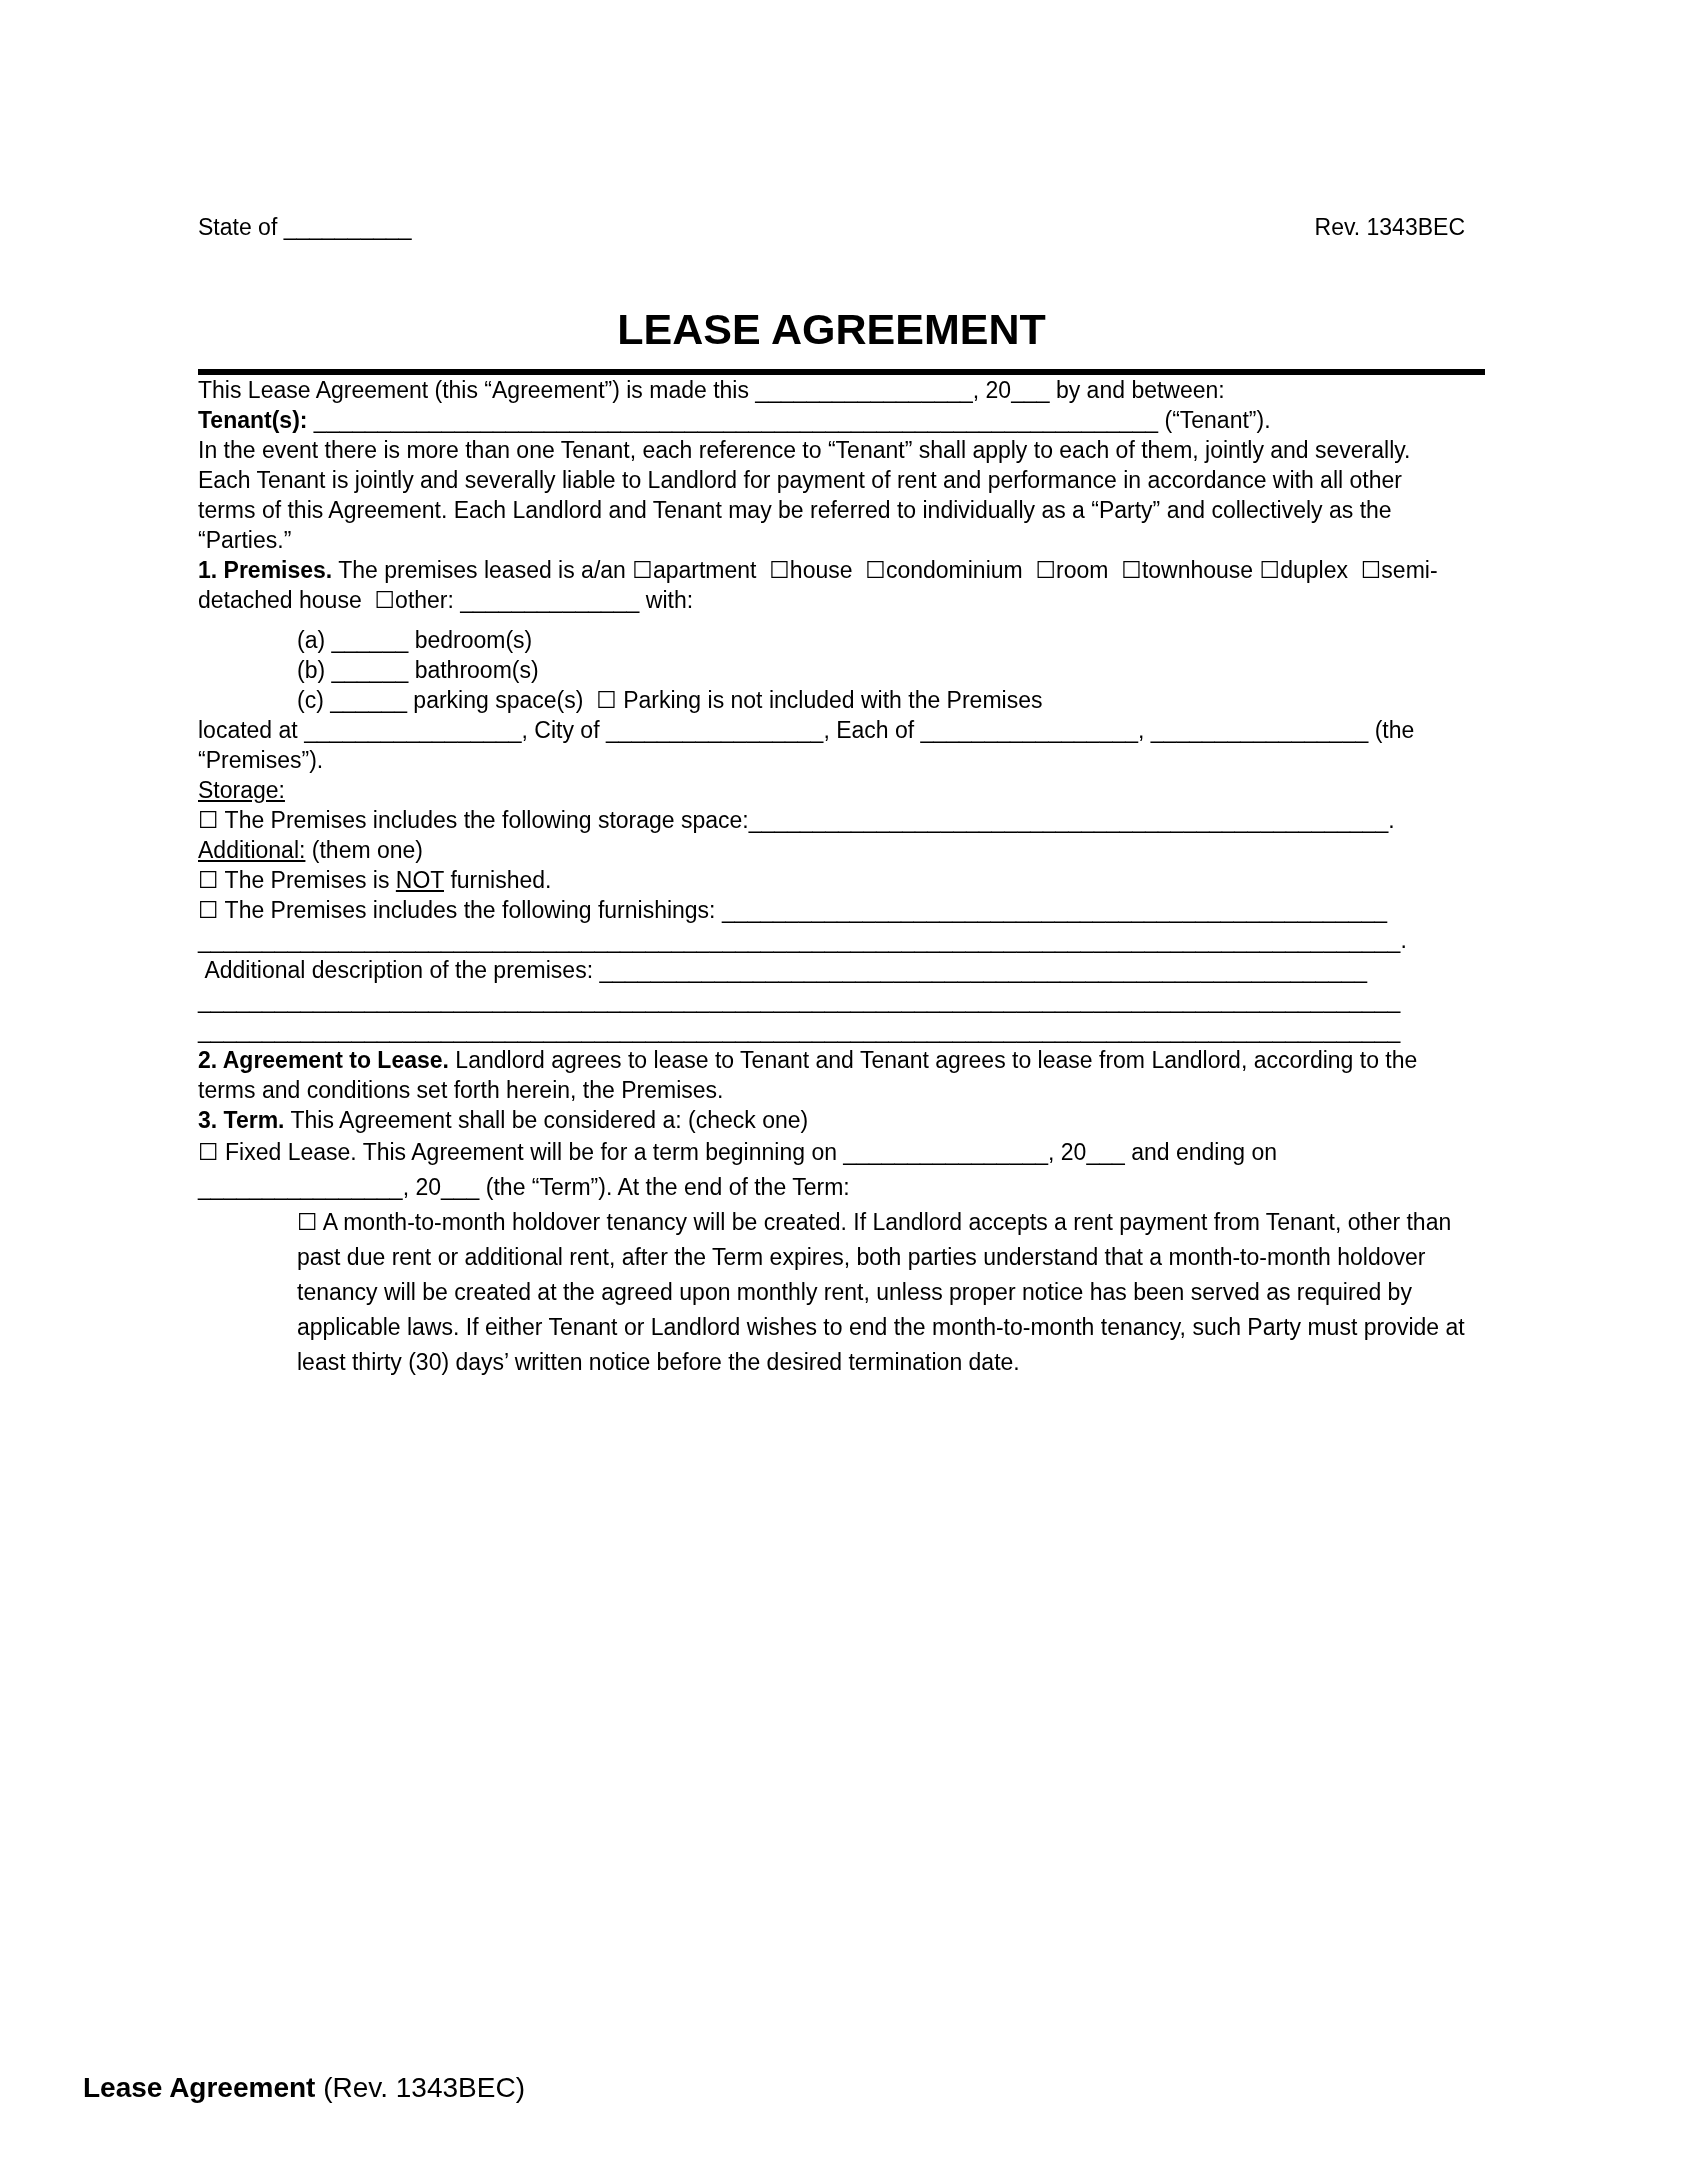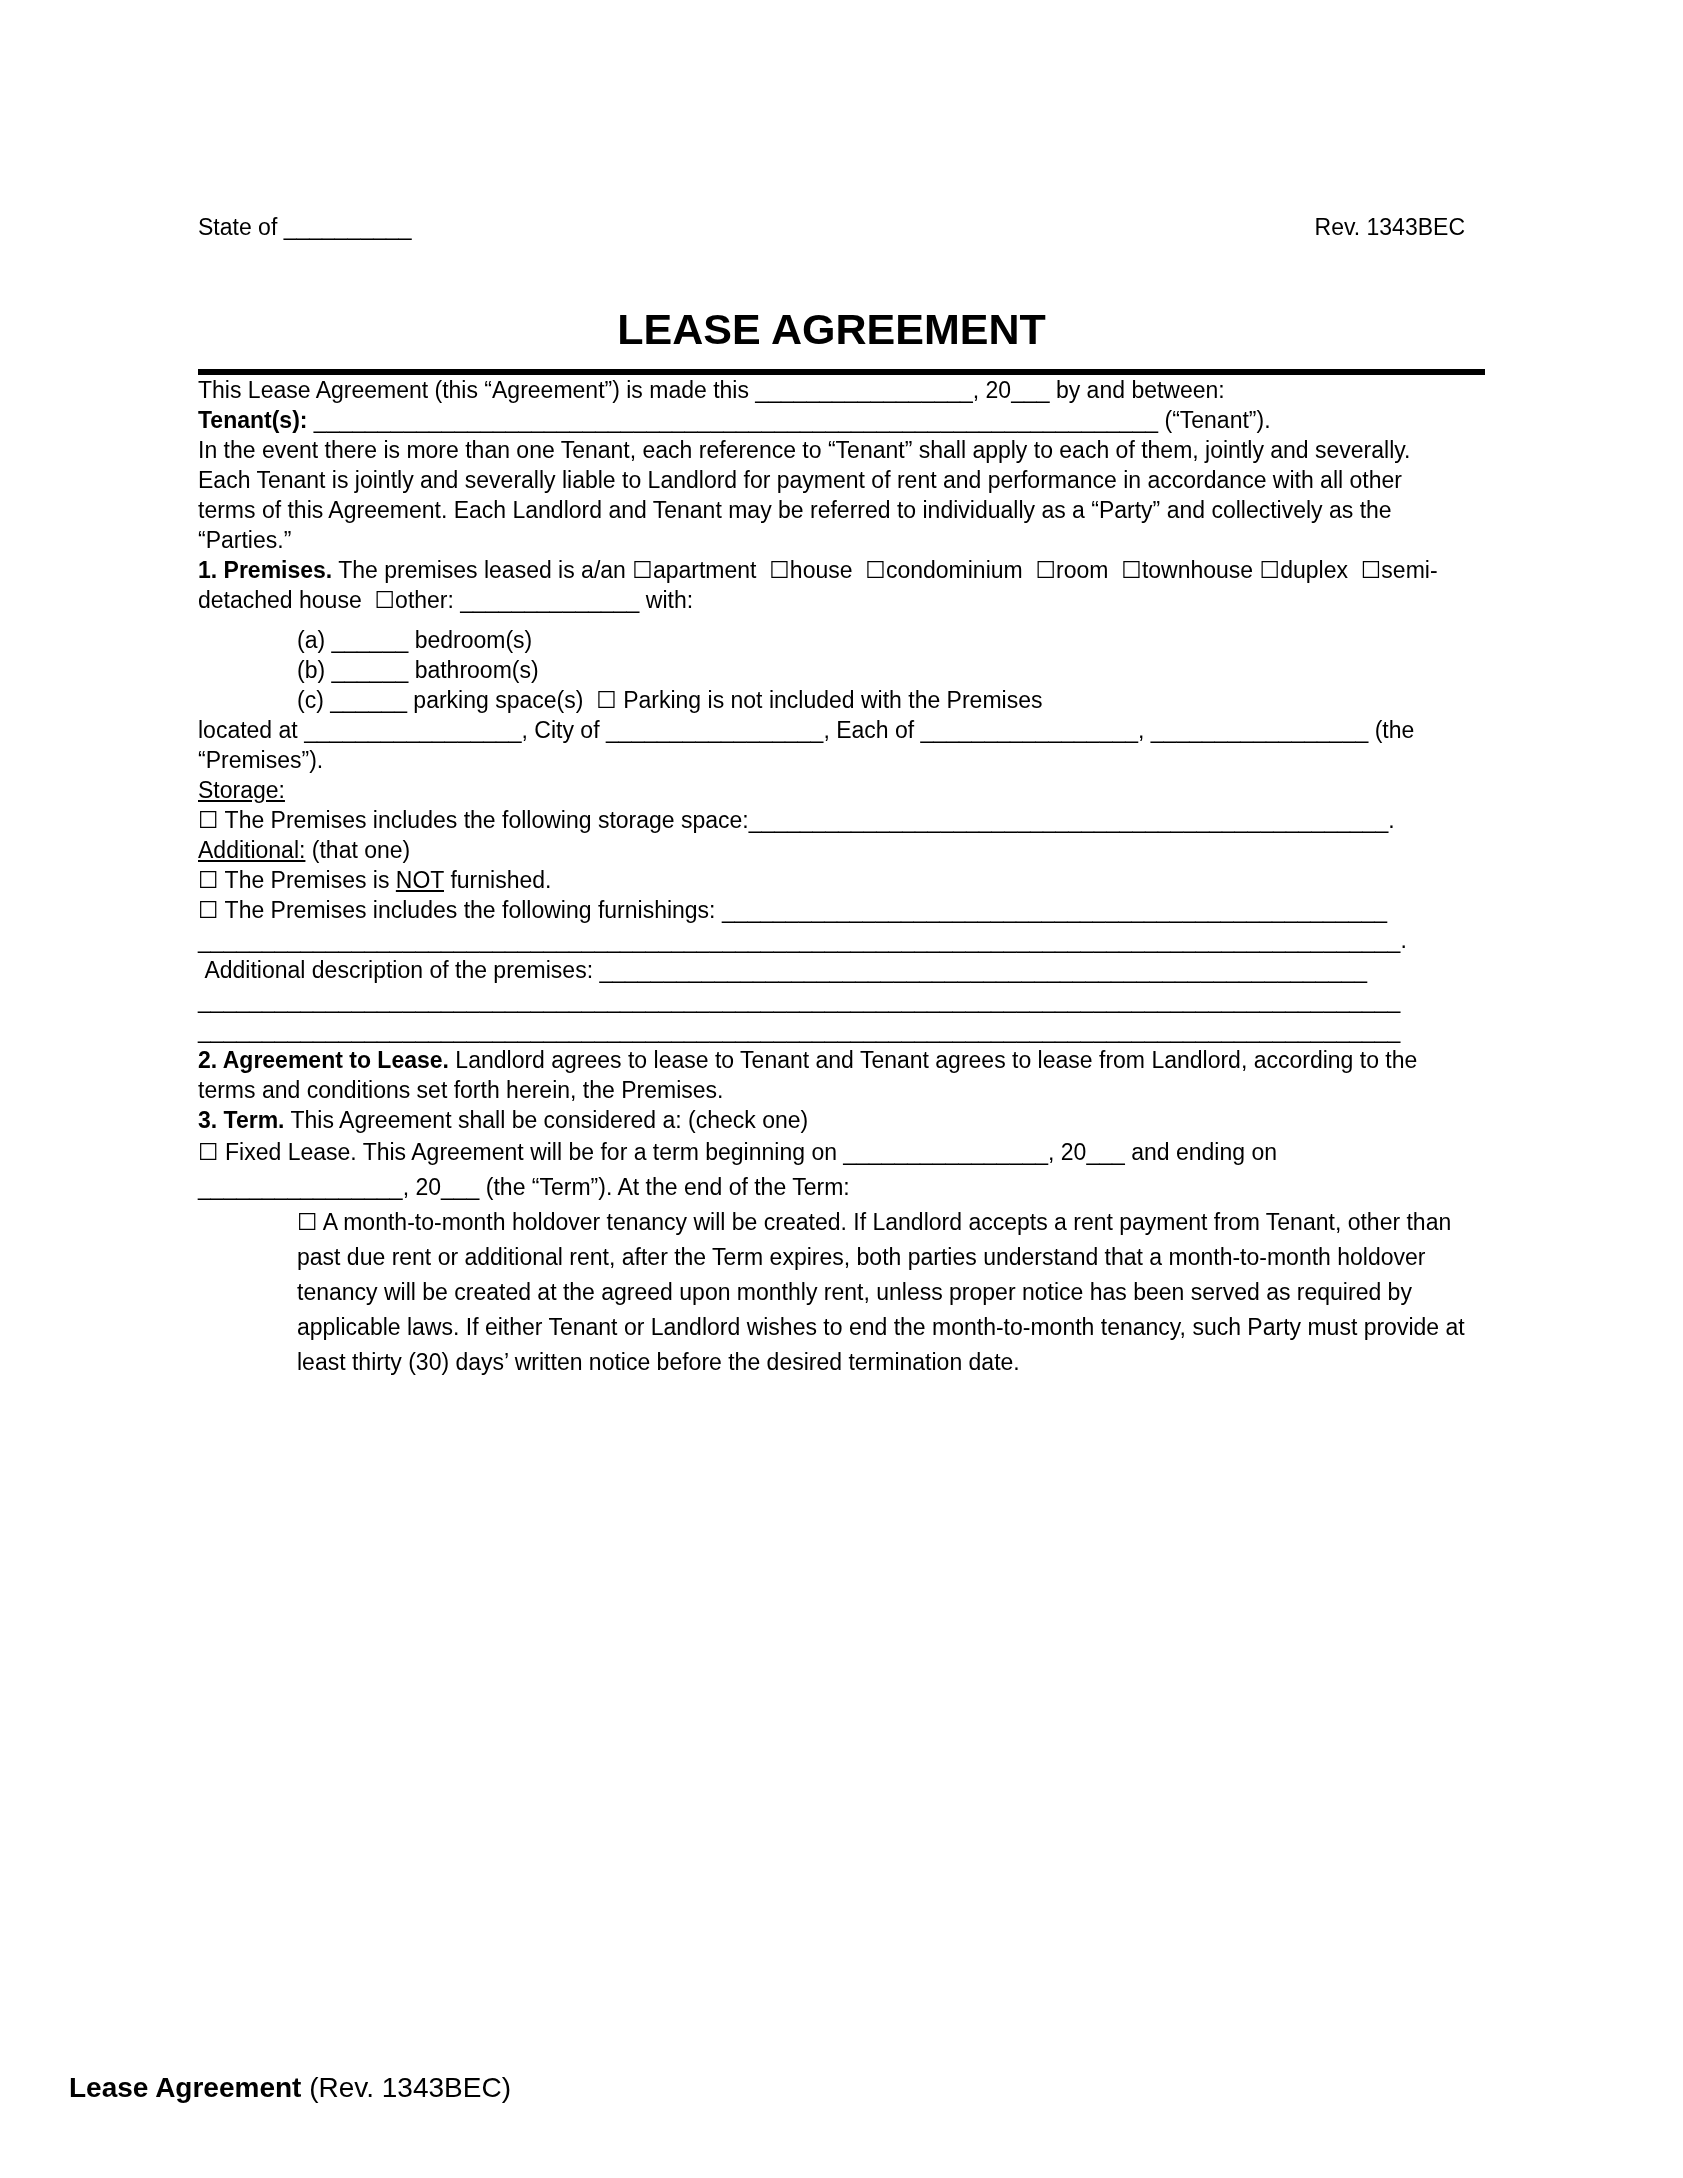--- a/index.html
+++ b/index.html
@@ -29,21 +29,21 @@
   .located{margin-top:35px;}
   .blk35{}
   .sec2{margin-top:32px;}
   .sec3{margin-top:48px;}
   .fixed{margin-top:38px;line-height:35px !important;}
   .page p.lh35{line-height:35px;}
   .holdover{margin-top:10px;padding-left:99px;width:1168px;}
   .b{font-weight:bold;}
   .u{text-decoration:underline;}
   .footer{
-    position:absolute;left:69px;top:2071px;font-size:28px;line-height:34px;
+    position:absolute;left:83px;top:2071px;font-size:28px;line-height:34px;
     white-space:pre;
   }
 </style>
 </head>
 <body>
 
 <div class="page">
 
   <div class="hdr">
       <span>State of __________</span>
@@ -70,21 +70,21 @@
   </div>
 
   <p class="located">located at _________________, City of _________________, Each of _________________, _________________ (the “Premises”).</p>
 
   <div class="blk35">
     <p><span class="u">Storage:</span></p>
     <p>☐ The Premises includes the following storage space:__________________________________________________.</p>
   </div>
 
   <div class="blk35">
-    <p><span class="u">Additional:</span><span> (that one)</span></p>
+    <p><span class="u">Additional:</span><span> (them one)</span></p>
     <p><span>☐ The Premises is </span><span class="u">NOT</span><span> furnished.</span></p>
     <p>☐ The Premises includes the following furnishings: ____________________________________________________</p>
     <p>______________________________________________________________________________________________.</p>
   </div>
 
   <div class="blk35">
     <p> Additional description of the premises: ____________________________________________________________</p>
     <p>______________________________________________________________________________________________</p>
     <p>______________________________________________________________________________________________</p>
   </div>

